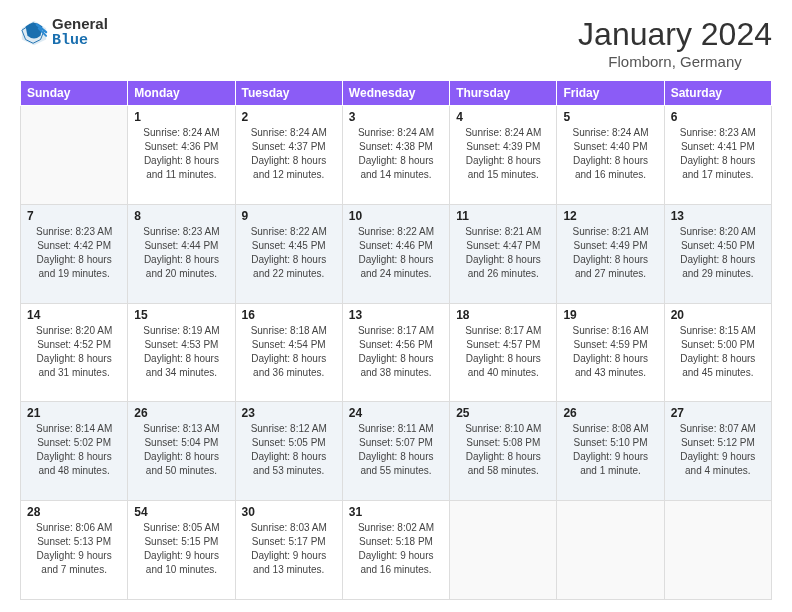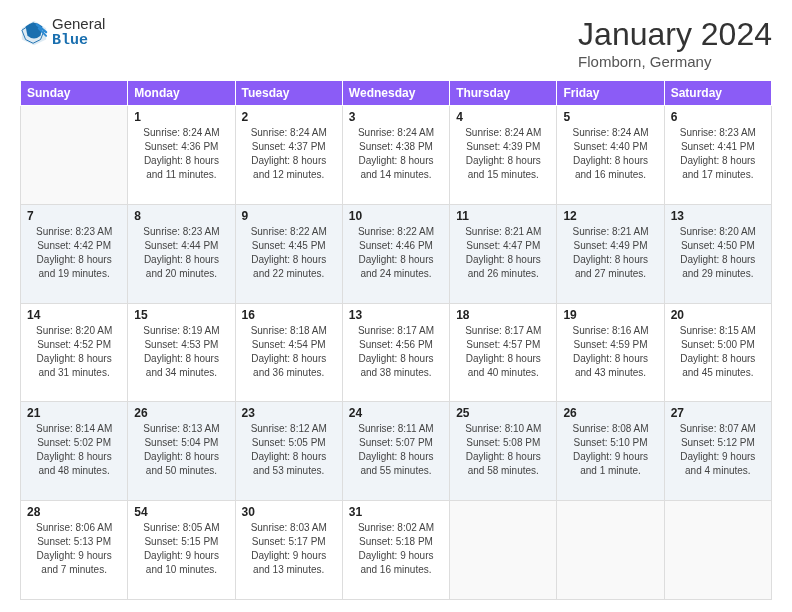--- a/index.html
+++ b/index.html
@@ -28,35 +28,35 @@
       align-items: center;
       gap: 4px;
     }
     .logo-text {
       display: flex;
       flex-direction: column;
       line-height: 1.1;
     }
     .logo-general {
       font-size: 15px;
-      font-weight: normal;
+      font-weight: bold;
       color: #333;
     }
     .logo-blue {
       font-size: 15px;
       font-weight: bold;
       color: #1a6faf;
       font-family: Liberation Mono, monospace;
     }
     .logo-icon {
       width: 28px;
       height: 28px;
     }
     .title-block {
-      text-align: left;
+      text-align: center;
       margin-left: 20px;
     }
     .month-title {
       font-size: 32px;
       color: #333;
       font-weight: normal;
     }
     .location-title {
       font-size: 15px;
       color: #555;

